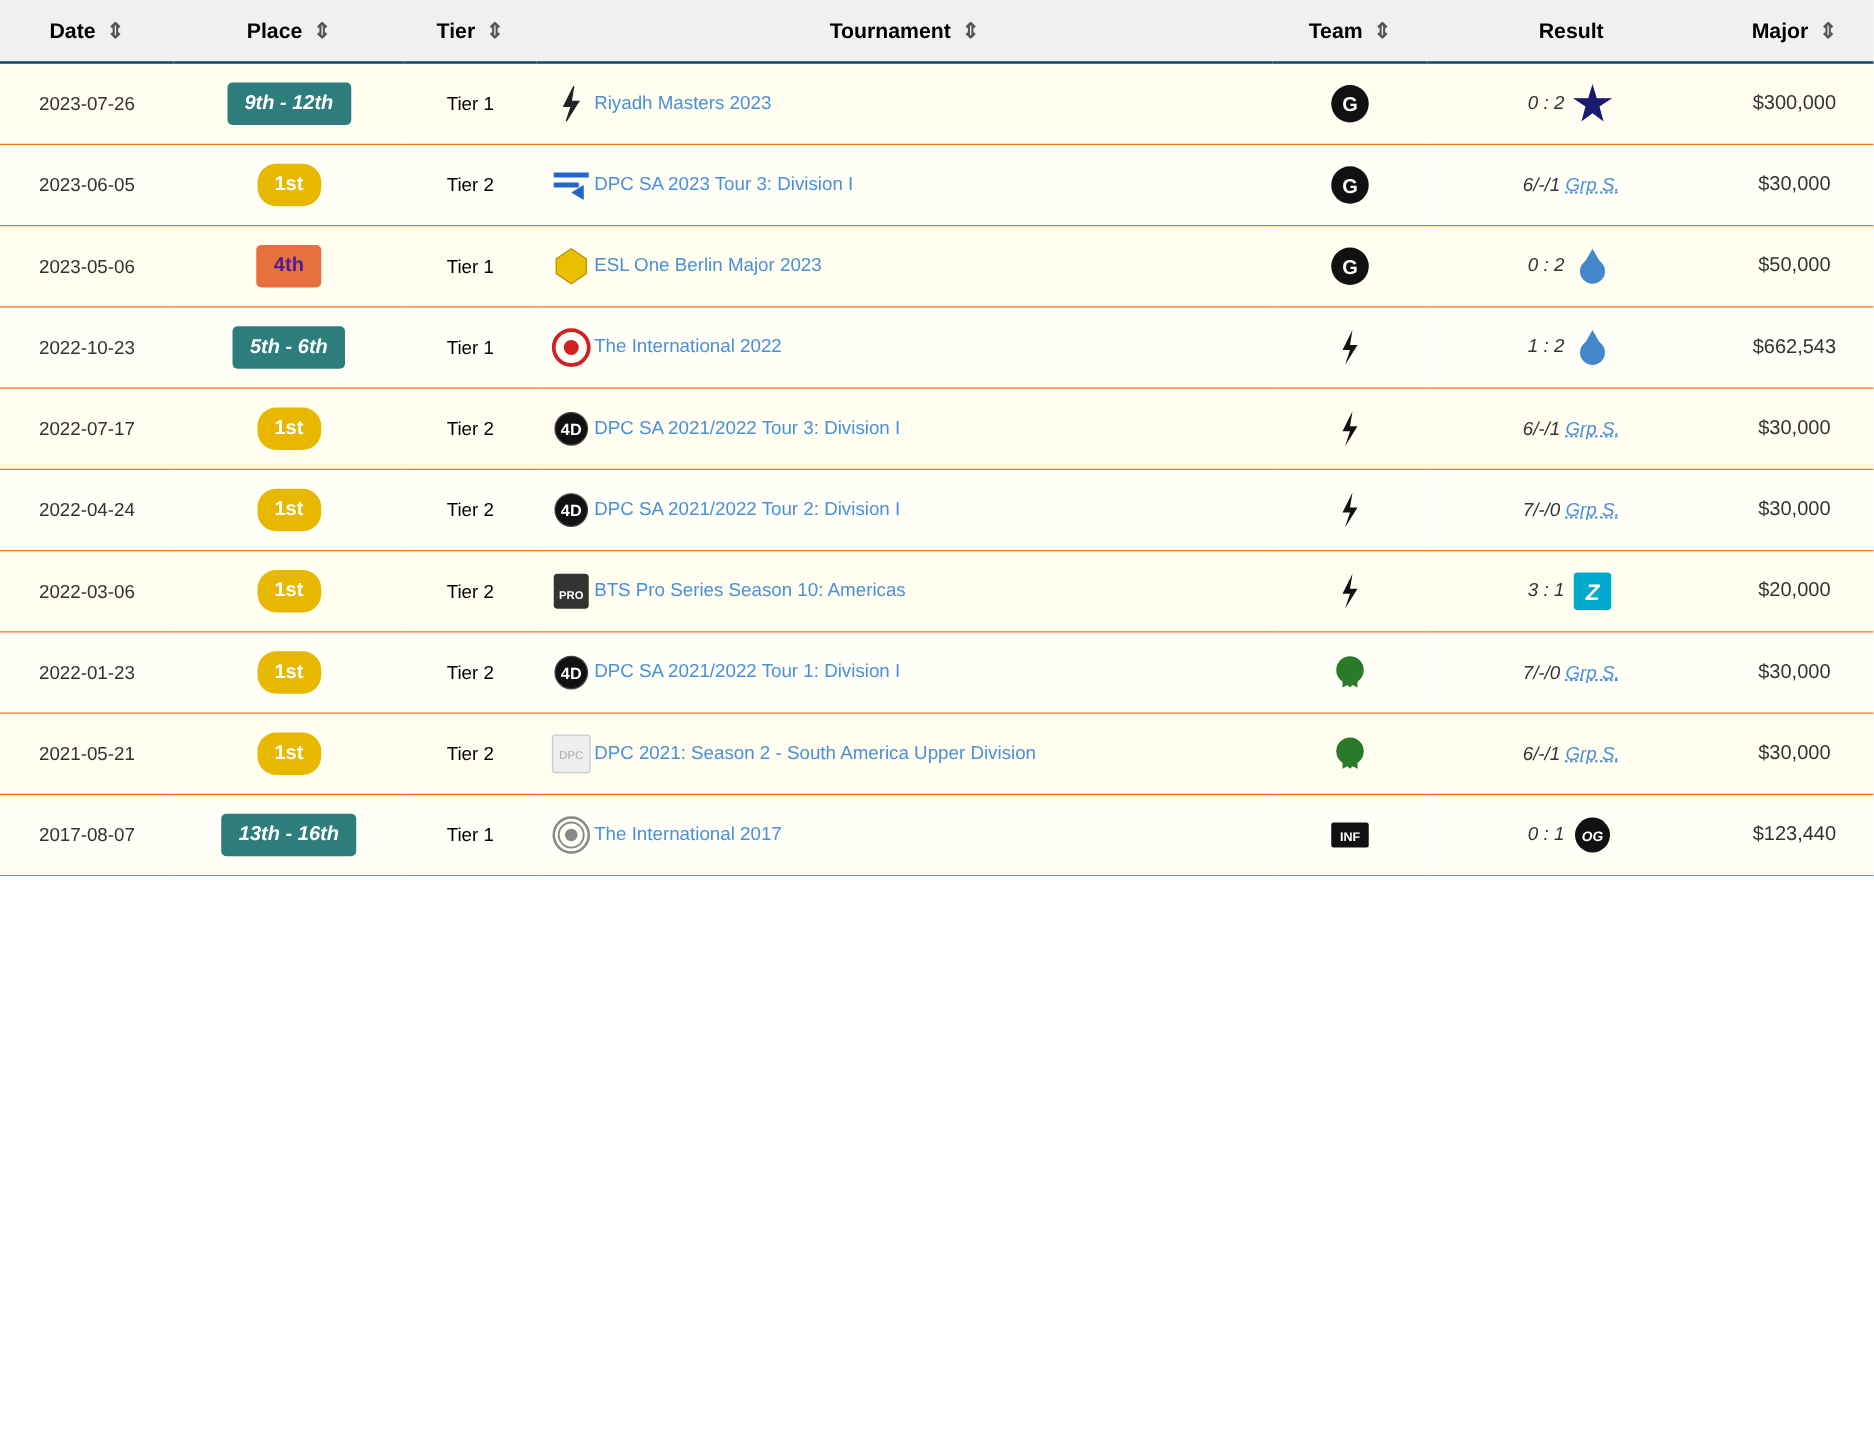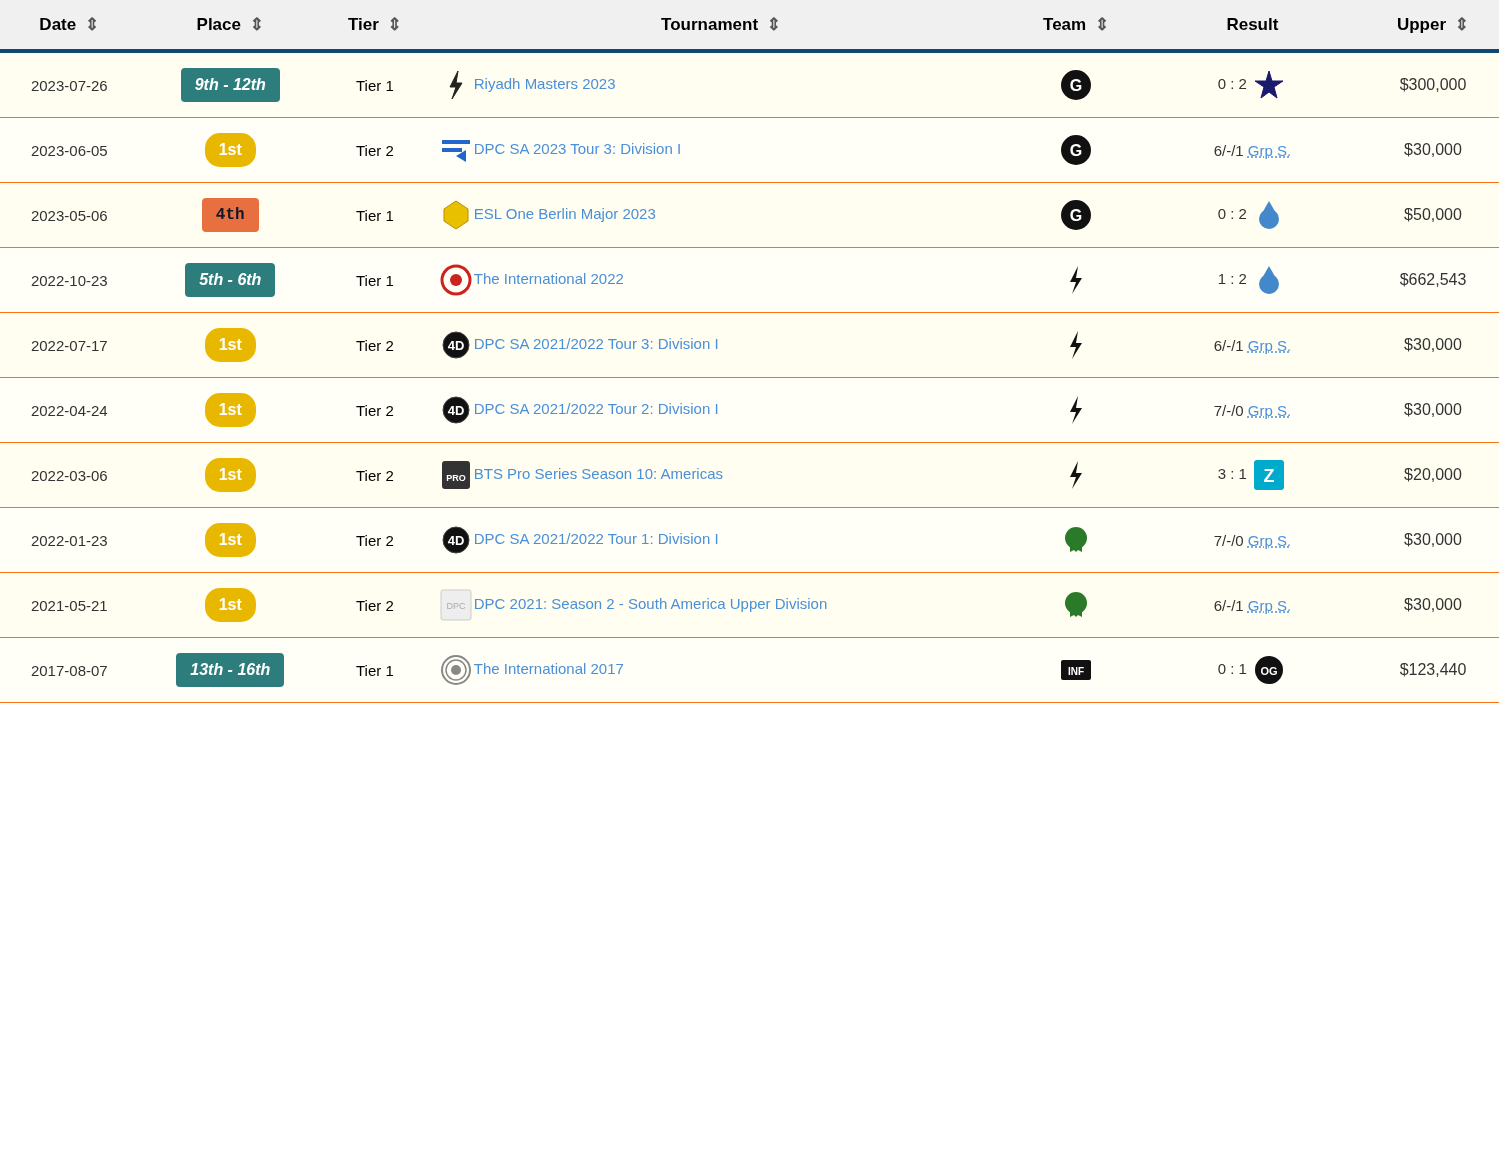--- a/index.html
+++ b/index.html
@@ -18,21 +18,21 @@
       background: #fff;
     }
     thead tr {
       background: #f0f0f0;
     }
     thead th {
       padding: 14px 10px;
       text-align: center;
       font-weight: bold;
       font-size: 17px;
-      border-bottom: 4px solid #0c4a6e;
+      border-bottom: 2px solid #0c4a6e;
       white-space: nowrap;
     }
     thead th .sort-icon {
       display: inline-block;
       margin-left: 4px;
       color: #555;
     }
     tbody tr {
       border-bottom: 1px solid #f97316;
     }
@@ -57,39 +57,40 @@
       display: inline-block;
       padding: 8px 14px;
       border-radius: 4px;
       font-weight: bold;
       font-size: 16px;
       color: #fff;
       white-space: nowrap;
     }
     .place-gold { background: #e8b800; color: #fff; border-radius: 15px; }
     .place-teal { background: #2e7d7d; color: #fff; font-style: italic; }
-    .place-orange { background: #e87040; color: #0f172a; font-family: Liberation Mono, monospace; }
+    .place-orange { background: #e87040; color: #4c1d95; }
     .tier-cell {
       color: #000000;
       font-size: 15px;
     }
     .tournament-cell {
       text-align: left;
       color: #4a90d9;
       font-size: 15px;
       min-width: 260px;
     }
     .tournament-link {
       color: #4a90d9;
       text-decoration: none;
     }
     .result-cell {
       white-space: nowrap;
       font-size: 15px;
       color: #333;
+      font-style: italic;
     }
     .prize-cell {
       font-size: 16px;
       color: #333;
       font-weight: 500;
       white-space: nowrap;
     }
     
     .icon-svg {
       width: 36px;
@@ -128,21 +129,21 @@
           <span class="sort-icon">⇕</span>
         </th>
         <th>
           <span>Team</span>
           <span class="sort-icon">⇕</span>
         </th>
         <th style="min-width:160px;">
           <span>Result</span>
         </th>
         <th>
-          <span>Upper</span>
+          <span>Major</span>
           <span class="sort-icon">⇕</span>
         </th>
       </tr>
     </thead>
     <tbody id="table-body">
     <tr style="background: rgb(255, 254, 240);">
           <td class="date-cell">2023-07-26</td>
           <td><span class="place-badge place-teal">9th - 12th</span></td>
           <td class="tier-cell">Tier 1</td>
           <td class="tournament-cell"><svg class="icon-svg" viewBox="0 0 36 36">

